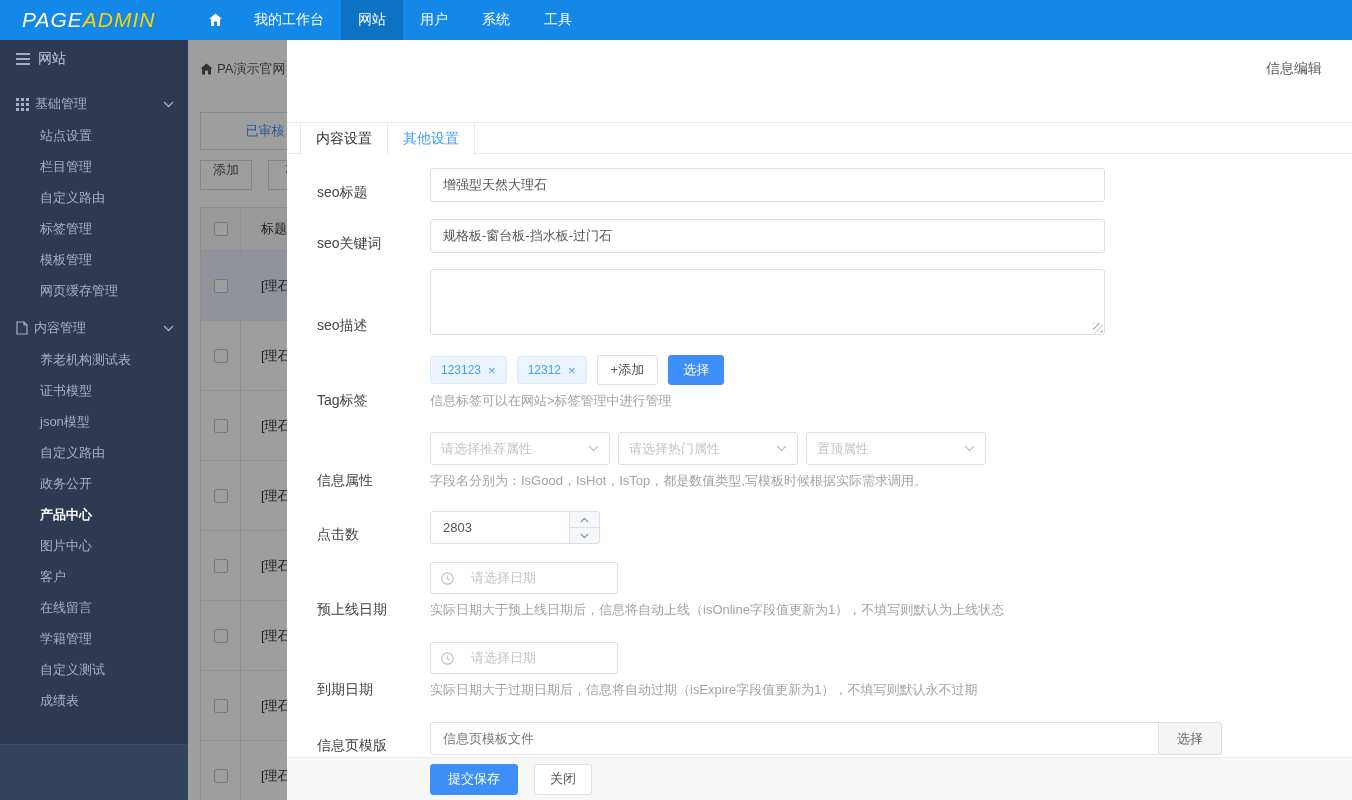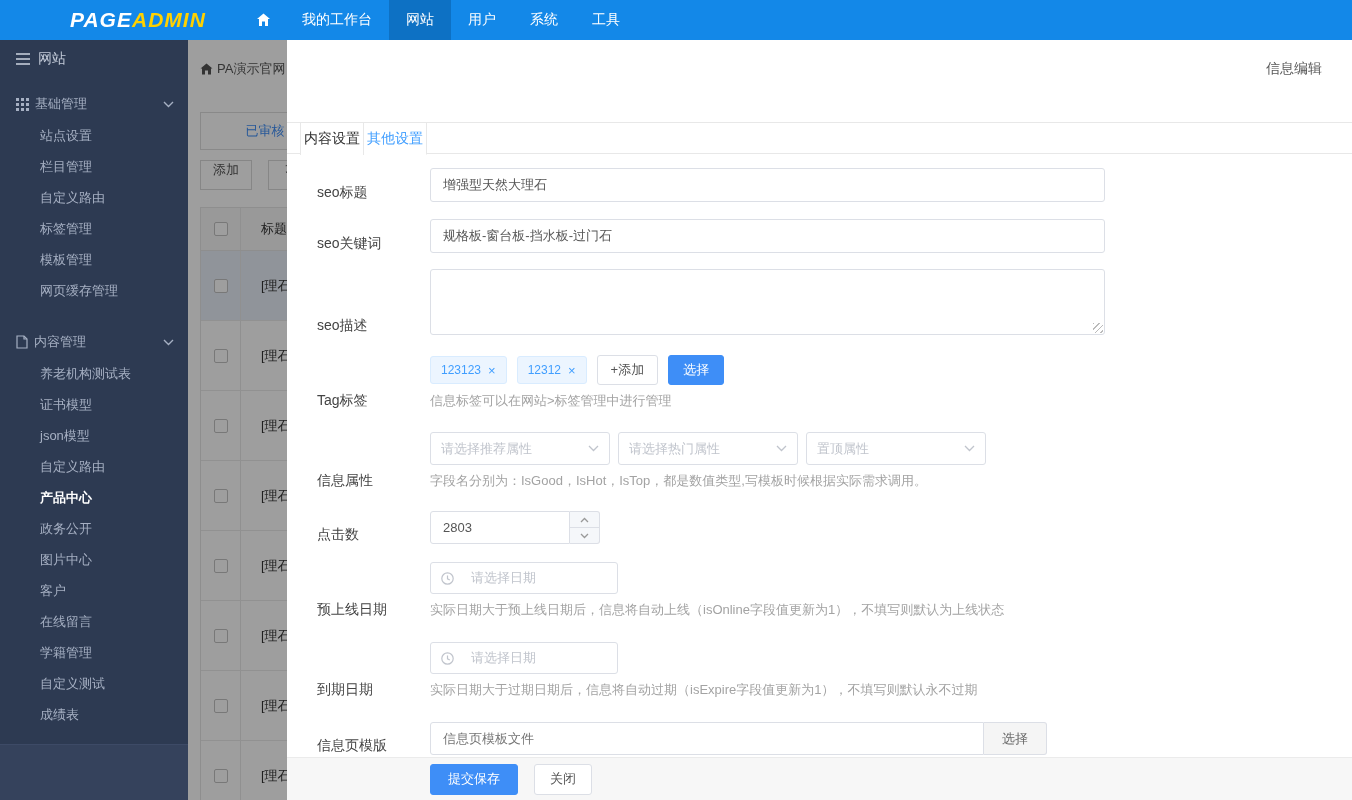--- a/index.html
+++ b/index.html
@@ -3,41 +3,41 @@
 <meta charset="utf-8">
 <style>
   * { margin:0; padding:0; box-sizing:border-box; }
   html,body { width:1352px; height:800px; overflow:hidden;
     font-family:"Liberation Sans","DejaVu Sans",sans-serif; background:#fff; }
 
   
   .topbar { position:absolute; left:0; top:0; width:1352px; height:40px;
     background:#1388e8; display:flex; align-items:stretch; z-index:40; }
   .logo { width:188px; display:flex; align-items:center; padding-left:22px;
-    font-style:italic; font-weight:bold; font-size:21px; letter-spacing:1px;margin-left:48px; }
+    font-style:italic; font-weight:normal; font-size:21px; letter-spacing:1px; }
   .logo .p1 { color:#fff; } .logo .p2 { color:#ffd100; }
   .top-home { display:flex; align-items:center; padding:0 14px; margin-left:6px; cursor:pointer; }
   .top-item { display:flex; align-items:center; padding:0 17px; color:#fff;
     font-size:14px; cursor:pointer; }
   .top-item.active { background:#0d71c4; }
 
   
   .sidebar { position:absolute; left:0; top:40px; width:188px; height:760px;
     background:#2d3a52; z-index:30; color:#a6b0c3; font-size:13px; }
   .sb-head { display:flex; align-items:center; gap:8px; height:38px; padding-left:16px;
     color:#c3cbd9; font-size:14px; }
   .sb-group { display:flex; align-items:center; height:32px; padding:0 14px 0 16px; cursor:pointer; }
   .sb-group .gi { display:flex; align-items:center; margin-right:6px; }
   .sb-group .chev { margin-left:auto; display:flex; align-items:center; }
   .sb-item { height:31px; line-height:31px; padding-left:40px; cursor:pointer;
     white-space:nowrap; overflow:hidden; }
   .sb-item.active { color:#ffffff; font-weight:bold; }
   .sb-bottom { position:absolute; left:0; bottom:0; width:100%; height:56px;
     background:#35425c; border-top:1px solid #3d4a66; }
-  .mt10{margin-top:10px;} .mt6{margin-top:20px;}
+  .mt10{margin-top:10px;} .mt6{margin-top:6px;}
 
   
   .behind { position:absolute; left:188px; top:40px; right:0; bottom:0;
     background:#fff; z-index:10; }
   .crumb { display:flex; align-items:center; gap:4px; padding:20px 0 0 12px;
     color:#555; font-size:13px; white-space:nowrap; }
   .b-tab { margin:34px 0 0 12px; width:130px; height:38px; border:1px solid #ddd;
     display:flex; align-items:center; justify-content:center; color:#3e8ef7;
     font-size:13px; background:#fff; }
   .b-btnrow { display:flex; gap:16px; margin:10px 0 0 12px; }
@@ -57,21 +57,21 @@
 
   .dim { position:absolute; left:188px; top:40px; right:0; bottom:0;
     background:rgba(0,0,0,0.38); z-index:20; }
 
   
   .modal { position:absolute; left:287px; top:40px; right:0; bottom:0; background:#fff;
     z-index:50; display:flex; flex-direction:column; }
   .m-title { padding:20px 30px 0; height:82px; color:#595959; font-size:14px;text-align:right; }
   .m-tabs { height:32px; border-top:1px solid #e8e8e8; border-bottom:1px solid #e8e8e8;
     display:flex; padding-left:13px; }
-  .m-tab { height:32px; margin-bottom:-1px; padding:0 3px; display:flex; align-items:center;
+  .m-tab { height:32px; margin-bottom:-1px; padding:0 15px; display:flex; align-items:center;
     font-size:14px; color:#333; background:#fff; border-right:1px solid #e8e8e8;
     cursor:pointer; }
   .m-tab:first-child { border-left:1px solid #e8e8e8; }
   .m-tab.active { color:#409eff; border-bottom:1px solid #fff; }
   .m-body { flex:1; overflow:hidden; padding:14px 30px 0; }
   .frow { display:flex; align-items:flex-end; }
   .flabel { width:113px; flex:none; padding-top:8px; color:#444; font-size:14px; }
   .fctrl { flex:1; }
   .inp { width:675px; height:34px; border:1px solid #dcdfe6; border-radius:3px;
     padding:0 12px; font-size:13px; color:#555; background:#fff; outline:none;
@@ -102,21 +102,21 @@
   .numgrp { display:flex; }
   .num { width:140px; height:33px; border:1px solid #dcdfe6; border-radius:3px 0 0 3px;
     padding:0 12px; font-size:13px; color:#555; outline:none; font-family:inherit; }
   .stepper { width:30px; height:33px; border:1px solid #dcdfe6; border-left:none;
     border-radius:0 3px 3px 0; display:flex; flex-direction:column; background:#f5f7fa; }
   .step { flex:1; display:flex; align-items:center; justify-content:center; cursor:pointer; }
   .step:first-child { border-bottom:1px solid #dcdfe6; }
   .date { width:188px; height:32px; border:1px solid #dcdfe6; border-radius:3px;
     display:flex; align-items:center; gap:17px; padding:0 10px; color:#c0c4cc;
     font-size:13px; cursor:pointer; background:#fff; }
-  .tplgrp { display:flex; width:617px; }
+  .tplgrp { display:flex; width:792px; }
   .tplinp { flex:1; height:33px; border:1px solid #dcdfe6; border-radius:3px 0 0 3px;
     padding:0 12px; font-size:13px; color:#555; outline:none; font-family:inherit; }
   .tplbtn { width:63px; height:33px; border:1px solid #dcdfe6; border-left:none;
     border-radius:0 3px 3px 0; background:#f5f5f5; color:#666; font-size:13px;
     display:flex; align-items:center; justify-content:center; cursor:pointer; }
   .m-footer { height:43px; background:#f7f7f7; border-top:1px solid #ebebeb;
     display:flex; align-items:center; padding-left:143px; gap:16px; flex:none; }
   .f-submit { height:31px; padding:0 17px; background:#3e8ef7; border:1px solid #3e8ef7;
     border-radius:3px; color:#fff; font-size:13px; cursor:pointer; }
   .f-close { height:31px; padding:0 15px; background:#fff; border:1px solid #dcdfe6;
@@ -213,22 +213,22 @@
     <span class="chev">
       <svg width="11" height="7" viewBox="0 0 11 7">
           <polyline points="1,1 5.5,5.5 10,1" fill="none" stroke="#a6b0c3" stroke-width="1.4"></polyline>
         </svg>
     </span>
   </div>
   <div class="sb-item"><span>养老机构测试表</span></div>
   <div class="sb-item"><span>证书模型</span></div>
   <div class="sb-item"><span>json模型</span></div>
   <div class="sb-item"><span>自定义路由</span></div>
+  <div class="sb-item"><span>政务公开</span></div>
   <div class="sb-item active"><span>产品中心</span></div>
-  <div class="sb-item"><span>政务公开</span></div>
   <div class="sb-item"><span>图片中心</span></div>
   <div class="sb-item"><span>客户</span></div>
   <div class="sb-item"><span>在线留言</span></div>
   <div class="sb-item"><span>学籍管理</span></div>
   <div class="sb-item"><span>自定义测试</span></div>
   <div class="sb-item"><span>成绩表</span></div>
 
   <div class="sb-bottom"></div>
 </div>
 

